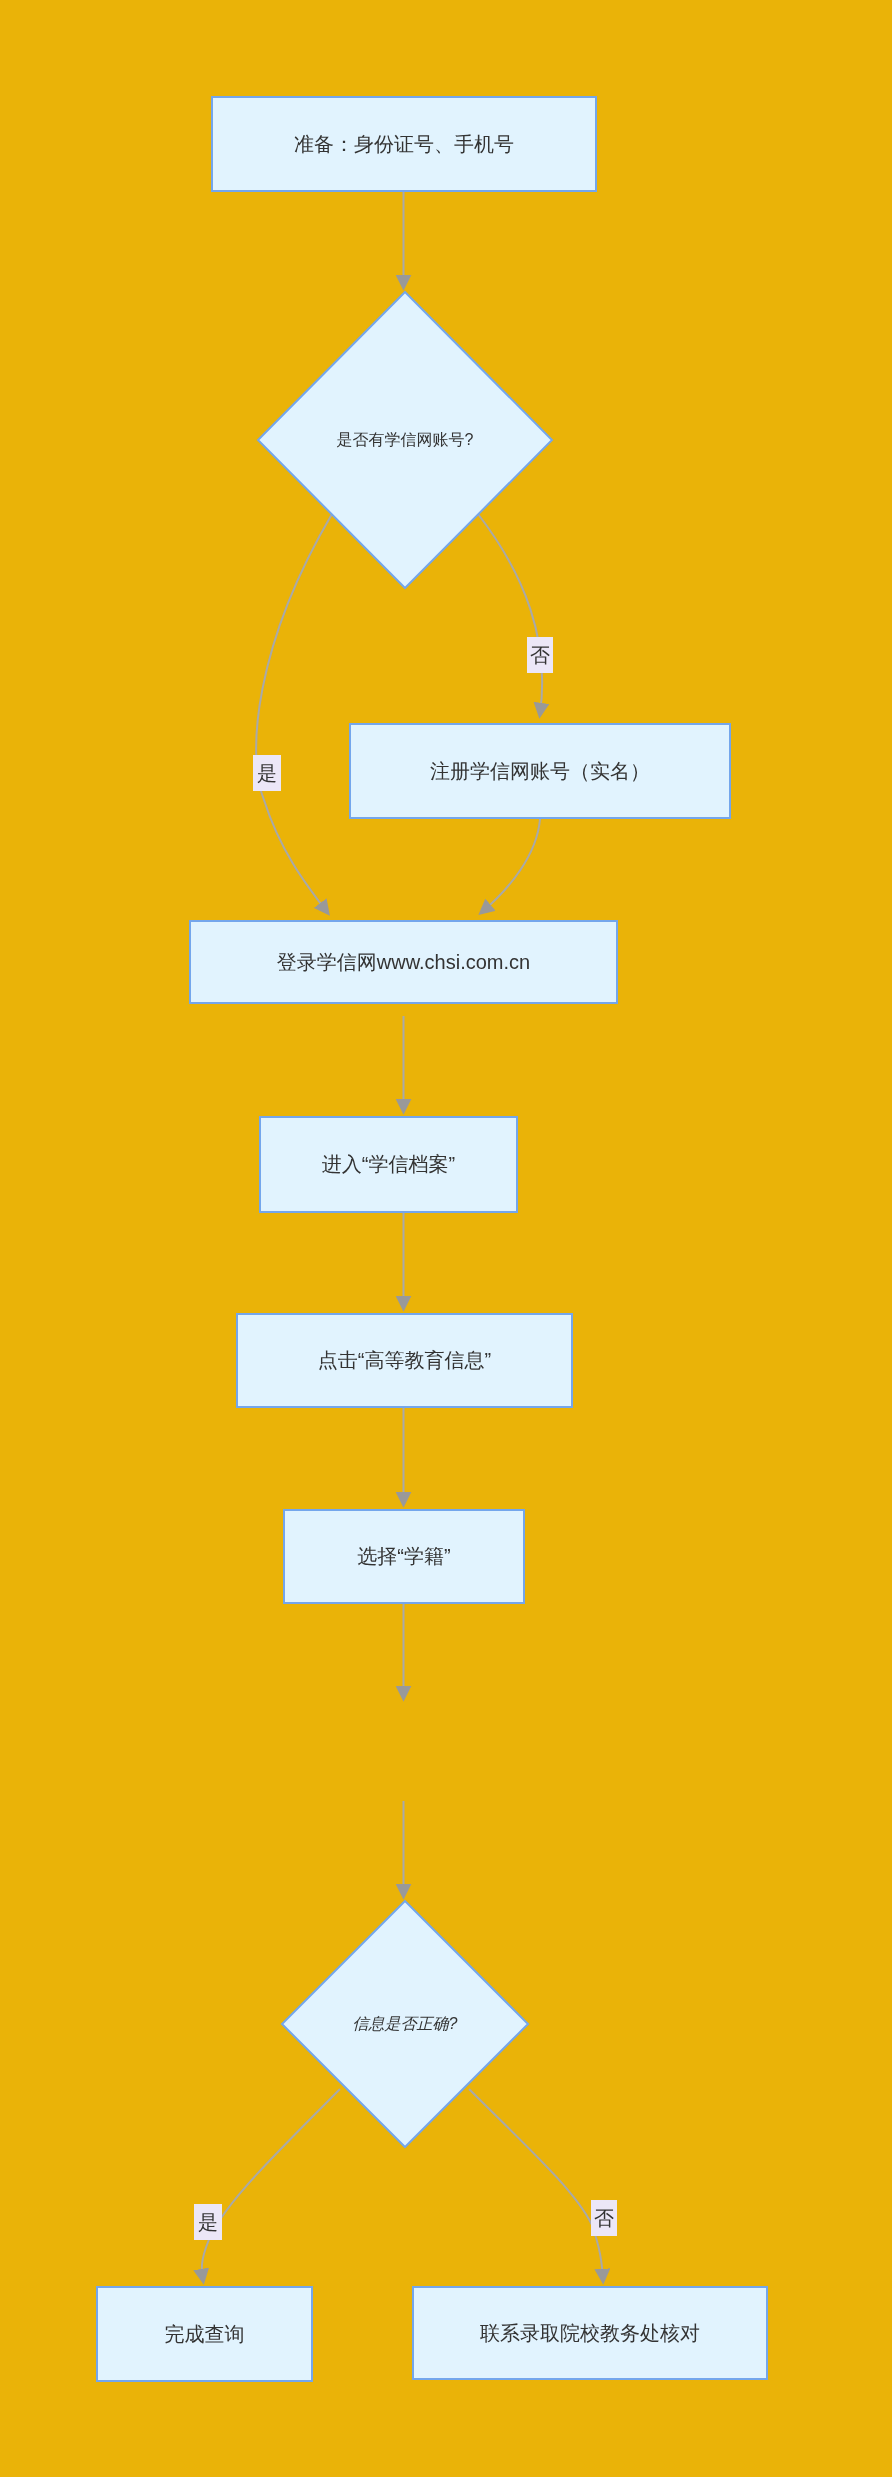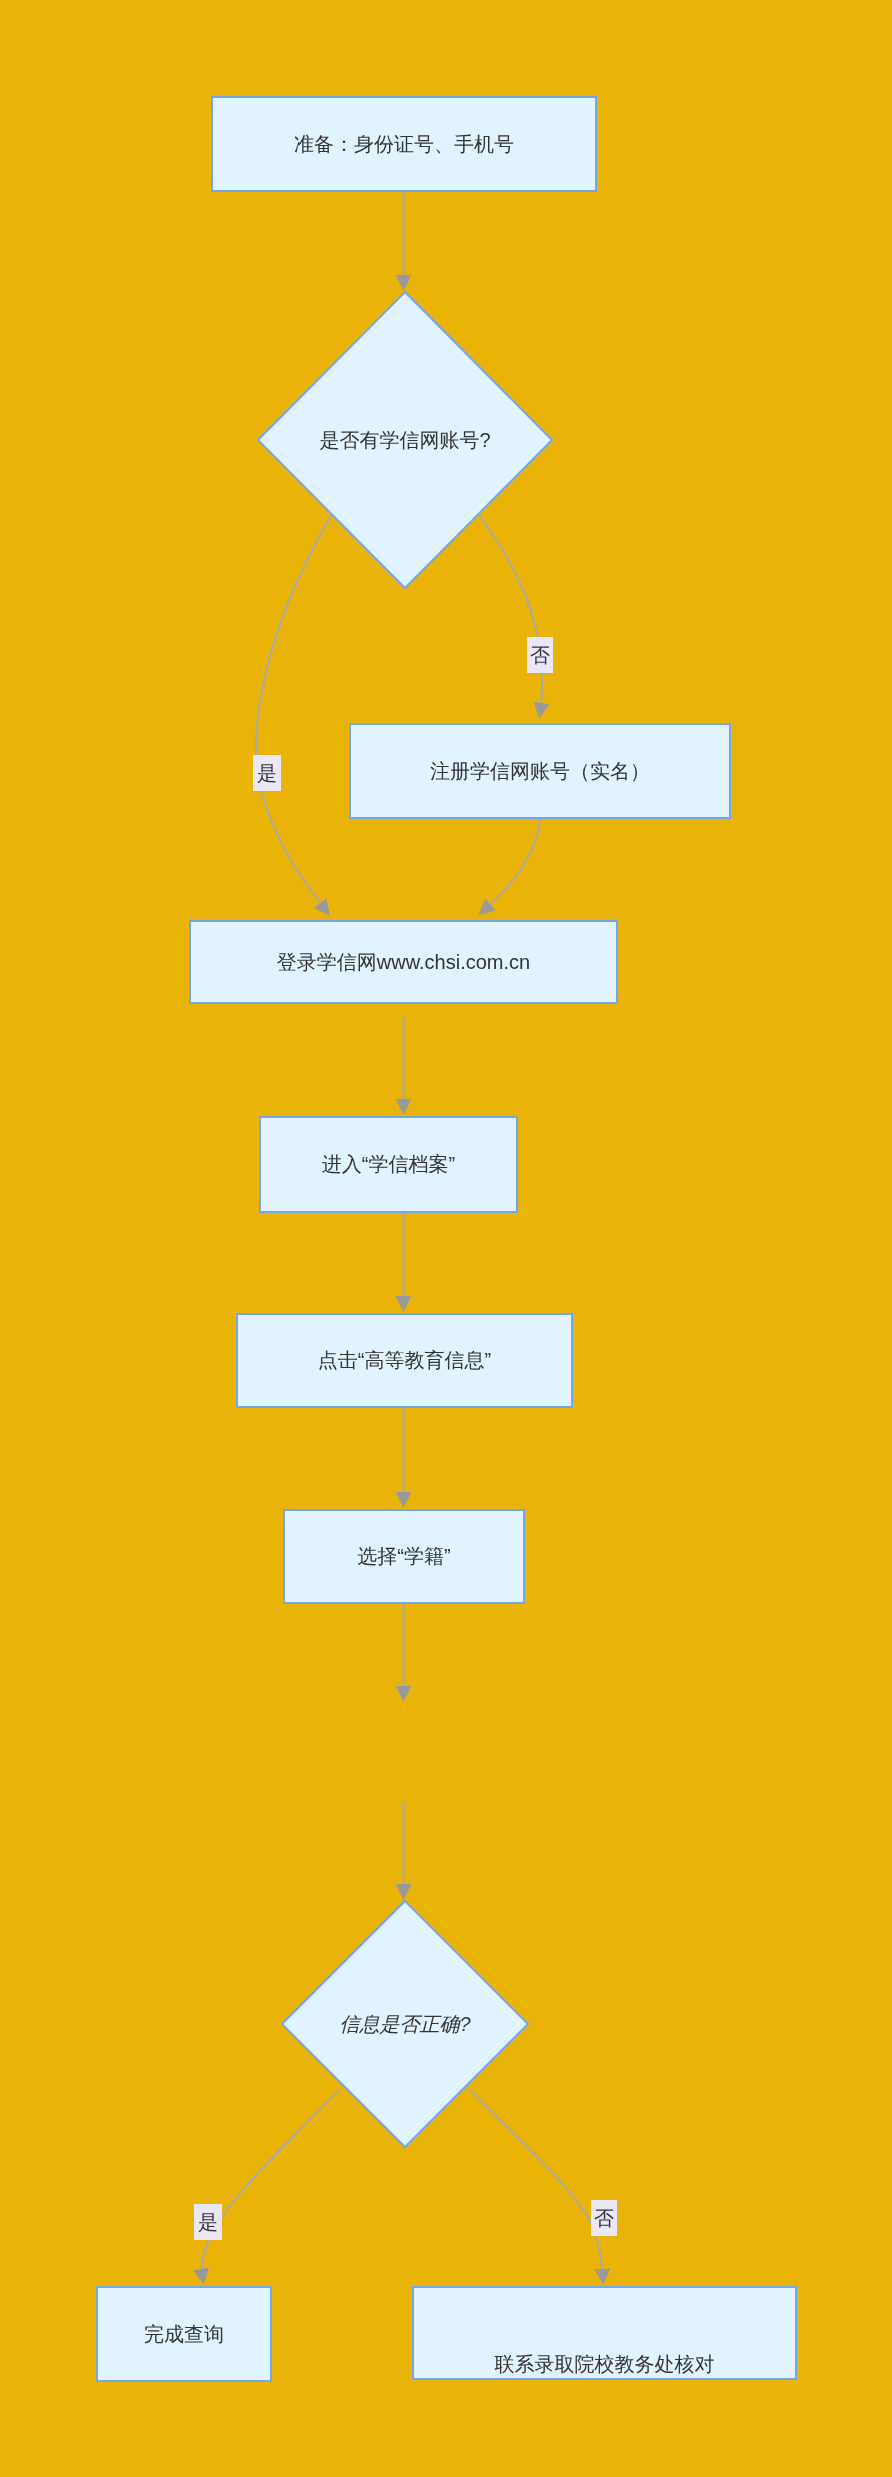--- a/index.html
+++ b/index.html
@@ -18,21 +18,21 @@
   .node{
     position:absolute;box-sizing:border-box;
     background:var(--node-fill,#e1f3fe);
     border:2px solid var(--node-border,#74a6ec);
     display:flex;align-items:center;justify-content:center;
     font-size:20px;color:var(--text,#333);
     text-align:center;line-height:1.35;
   }
   .diamond-label{
     position:absolute;display:flex;align-items:center;justify-content:center;
-    font-size:20px;color:var(--text,#333);text-align:center;
+    font-size:16px;color:var(--text,#333);text-align:center;
   }
   .edge-label{
     position:absolute;box-sizing:border-box;
     background:var(--label-bg,#ece7f7);
     font-size:20px;color:var(--text,#333);
     display:flex;align-items:center;justify-content:center;
   }
 </style>
 </head>
 <body>
@@ -82,25 +82,25 @@
 
   <div class="node" style="left:236px;top:1313px;width:337px;height:95px;">
     <span>点击“高等教育信息”</span>
   </div>
 
   <div class="node" style="left:283px;top:1509px;width:242px;height:95px;">
     <span>选择“学籍”</span>
   </div>
 
 
-  <div class="node" style="left:96px;top:2286px;width:176px;height:96px;">
+  <div class="node" style="left:96px;top:2286px;width:217px;height:96px;">
     <span>完成查询</span>
   </div>
 
-  <div class="node" style="left:412px;top:2286px;width:385px;height:94px;align-items:flex-end;">
+  <div class="node" style="left:412px;top:2286px;width:356px;height:94px;">
     <span>联系录取院校教务处核对</span>
   </div>
 
   <div class="diamond-label" style="left:255px;top:420px;width:300px;height:40px;">是否有学信网账号?</div>
 
   <div class="diamond-label" style="left:280px;top:2004px;width:250px;height:40px;font-style:italic;">信息是否正确?</div>
 
   <div class="edge-label" style="left:527px;top:637px;width:26px;height:36px;">否</div>
 
   <div class="edge-label" style="left:253px;top:755px;width:28px;height:36px;">是</div>

